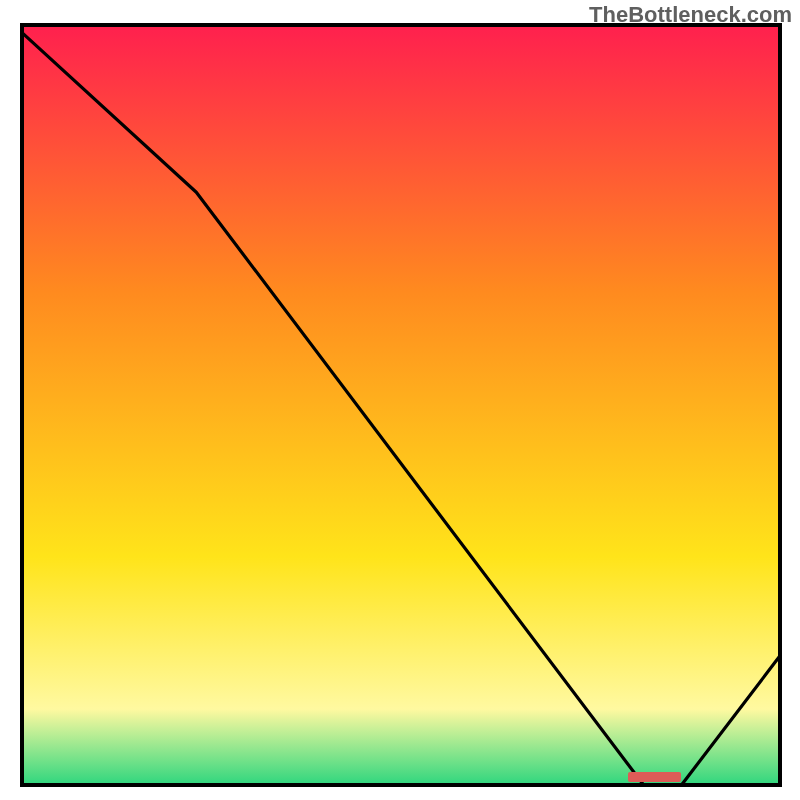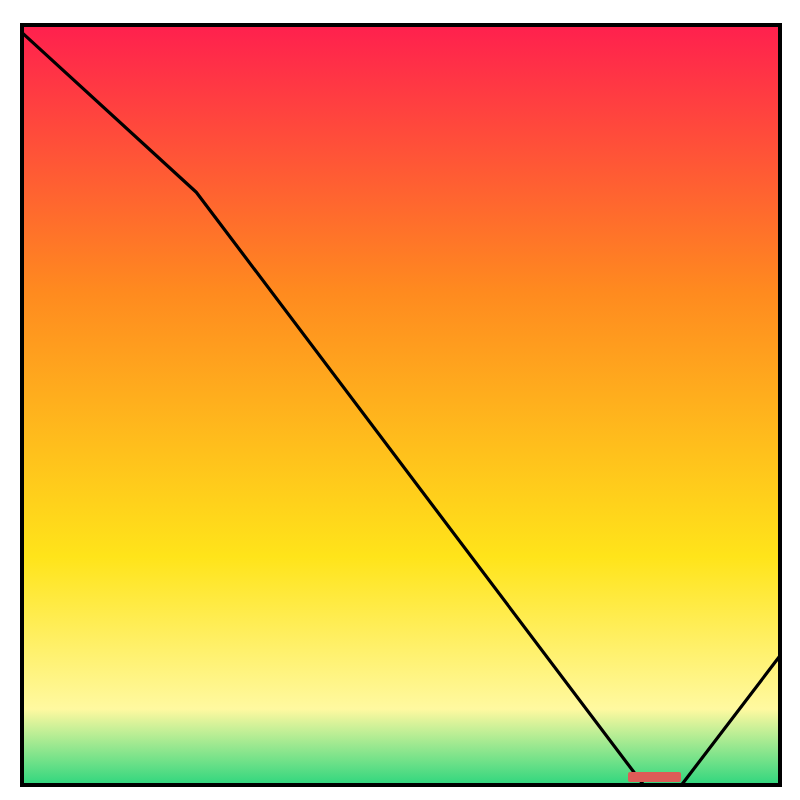--- a/index.html
+++ b/index.html
@@ -35,20 +35,21 @@
     position: absolute;
     height: 10px;
     background: #dd5c57;
     border-radius: 2px;
   }
 </style>
 </head>
 <body>
 
 <div class="stage">
+  <div class="watermark">TheBottleneck.com</div>
 
   <svg class="chart" width="800" height="800" viewBox="0 0 800 800">
     <defs>
       <linearGradient id="bg-grad" x1="0" y1="0" x2="0" y2="1">
         <stop id="g0" offset="0%" stop-color="#ff204e"></stop>
         <stop id="g1" offset="35%" stop-color="#ff8a1f"></stop>
         <stop id="g2" offset="70%" stop-color="#ffe41a"></stop>
         <stop id="g3" offset="90%" stop-color="#fff9a0"></stop>
         <stop id="g4" offset="100%" stop-color="#2fd67e"></stop>
       </linearGradient>

